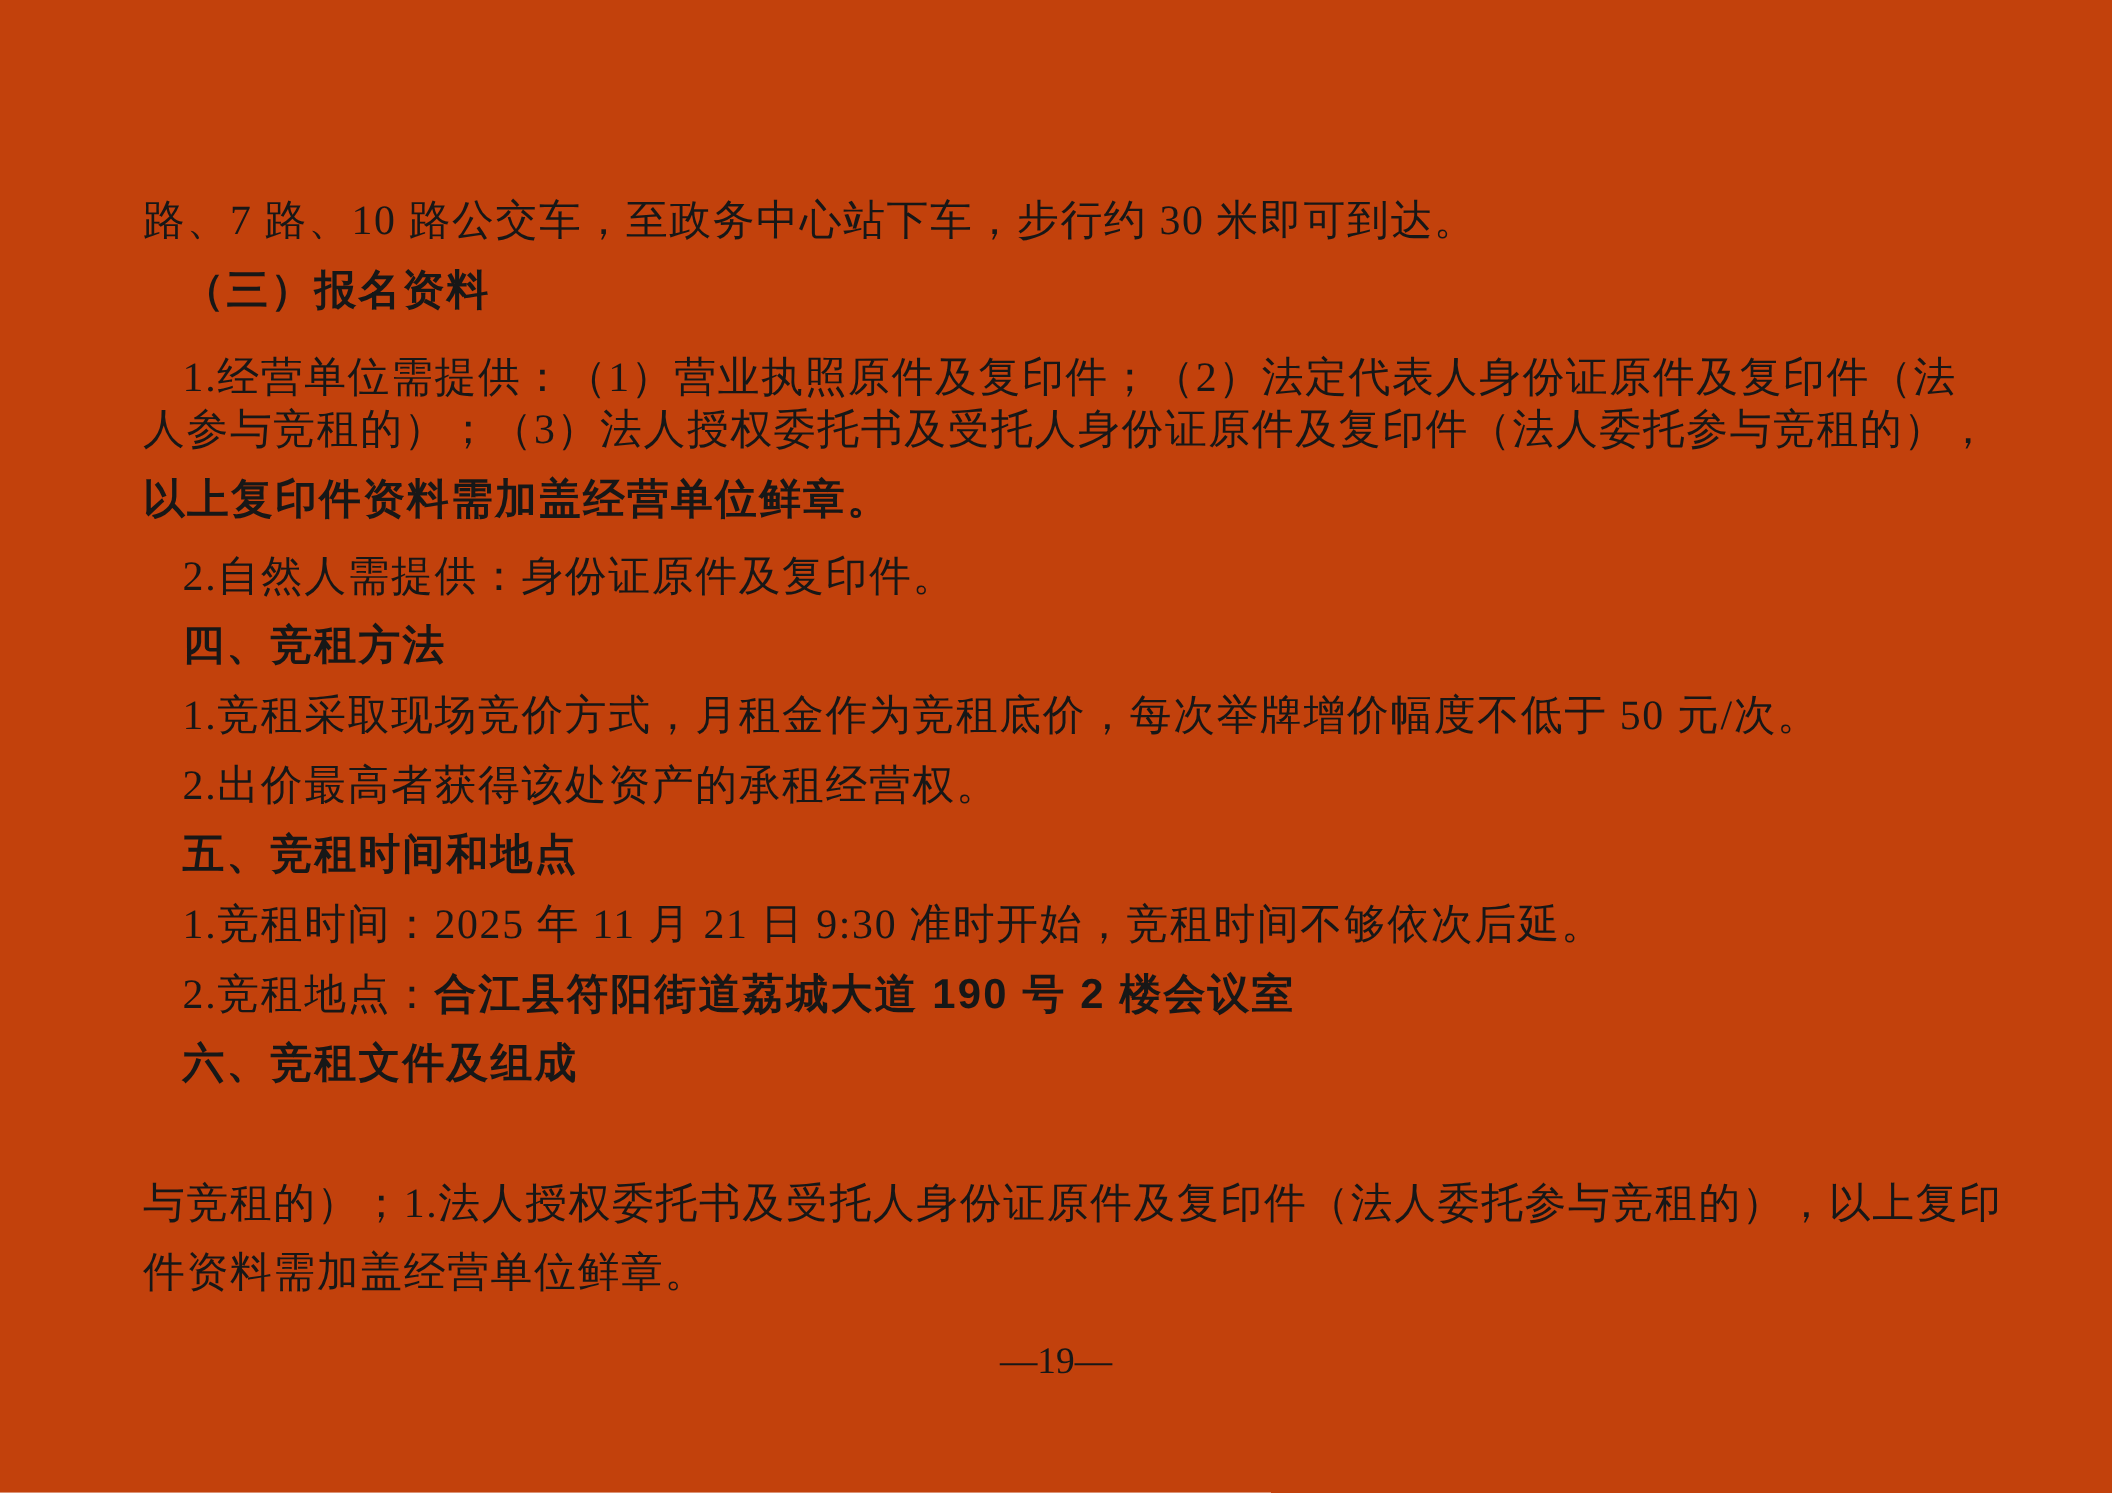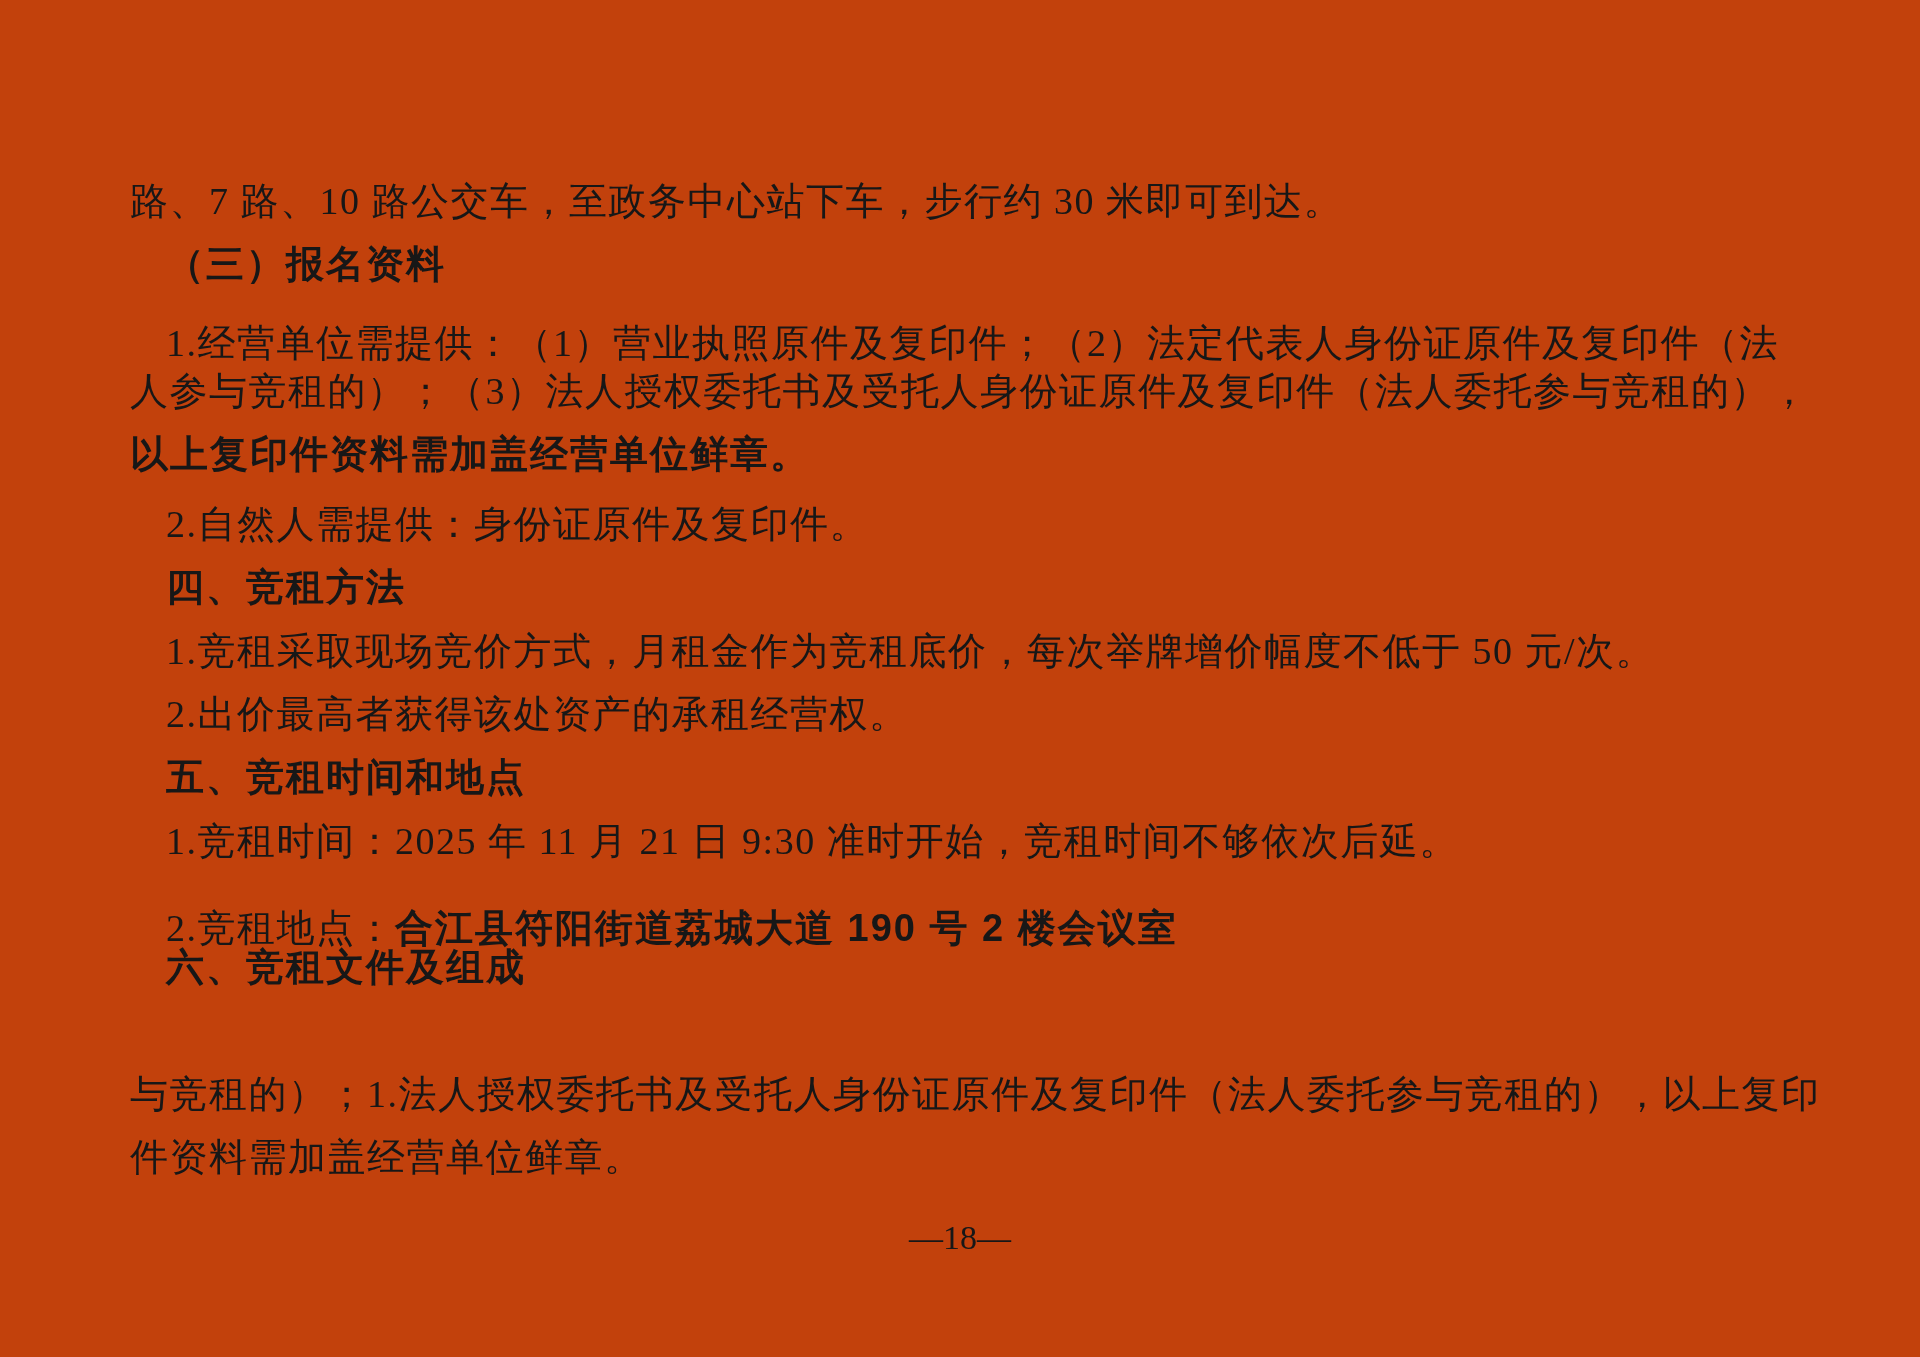--- a/index.html
+++ b/index.html
@@ -68,19 +68,19 @@
       <div class="line" style="top: 233px; text-indent: 36px;"><span class="kai-bold">（三）报名资料</span></div>
       <div class="line fill" style="top: 312px; text-indent: 36px;"><span class="kai">1.经营单位需提供：（1）营业执照原件及复印件；（2）法定代表人身份证原件及复印件（法</span></div>
       <div class="line fill" style="top: 360px;"><span class="kai">人参与竞租的）；（3）法人授权委托书及受托人身份证原件及复印件（法人委托参与竞租的），</span></div>
       <div class="line" style="top: 423px;"><span class="hei">以上复印件资料需加盖经营单位鲜章。</span></div>
       <div class="line" style="top: 493px; text-indent: 36px;"><span class="kai">2.自然人需提供：身份证原件及复印件。</span></div>
       <div class="line" style="top: 556px; text-indent: 36px;"><span class="hei">四、竞租方法</span></div>
       <div class="line" style="top: 620px; text-indent: 36px;"><span class="kai">1.竞租采取现场竞价方式，月租金作为竞租底价，每次举牌增价幅度不低于 50 元/次。</span></div>
       <div class="line" style="top: 683px; text-indent: 36px;"><span class="kai">2.出价最高者获得该处资产的承租经营权。</span></div>
       <div class="line" style="top: 746px; text-indent: 36px;"><span class="hei">五、竞租时间和地点</span></div>
       <div class="line" style="top: 810px; text-indent: 36px;"><span class="kai">1.竞租时间：2025 年 11 月 21 日 9:30 准时开始，竞租时间不够依次后延。</span></div>
-      <div class="line" style="top: 897px; text-indent: 36px;"><span class="kai">2.竞租地点：</span><span class="hei">合江县符阳街道荔城大道 190 号 2 楼会议室</span></div>
+      <div class="line" style="top: 873px; text-indent: 36px;"><span class="kai">2.竞租地点：</span><span class="hei">合江县符阳街道荔城大道 190 号 2 楼会议室</span></div>
       <div class="line" style="top: 936px; text-indent: 36px;"><span class="hei">六、竞租文件及组成</span></div>
       <div class="line fill" style="top: 1063px;"><span class="kai">与竞租的）；1.法人授权委托书及受托人身份证原件及复印件（法人委托参与竞租的），以上复印</span></div>
       <div class="line" style="top: 1126px;"><span class="kai">件资料需加盖经营单位鲜章。</span></div>
     </div>
-  <div class="page-number">—18—</div>
+  <div class="page-number">—19—</div>
 </div>
 
 </body></html>

